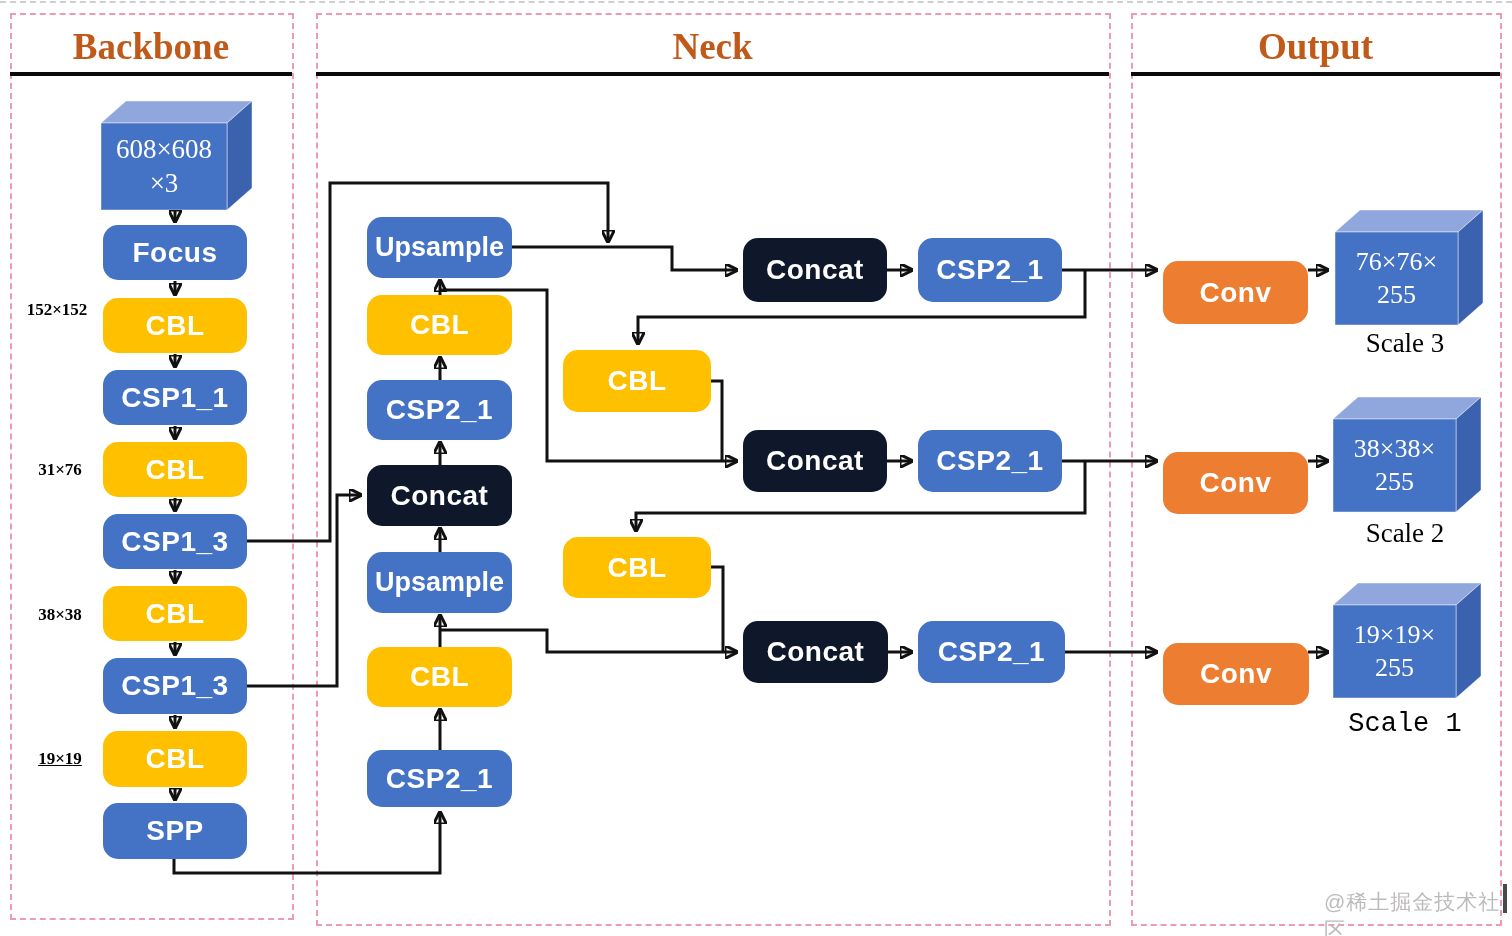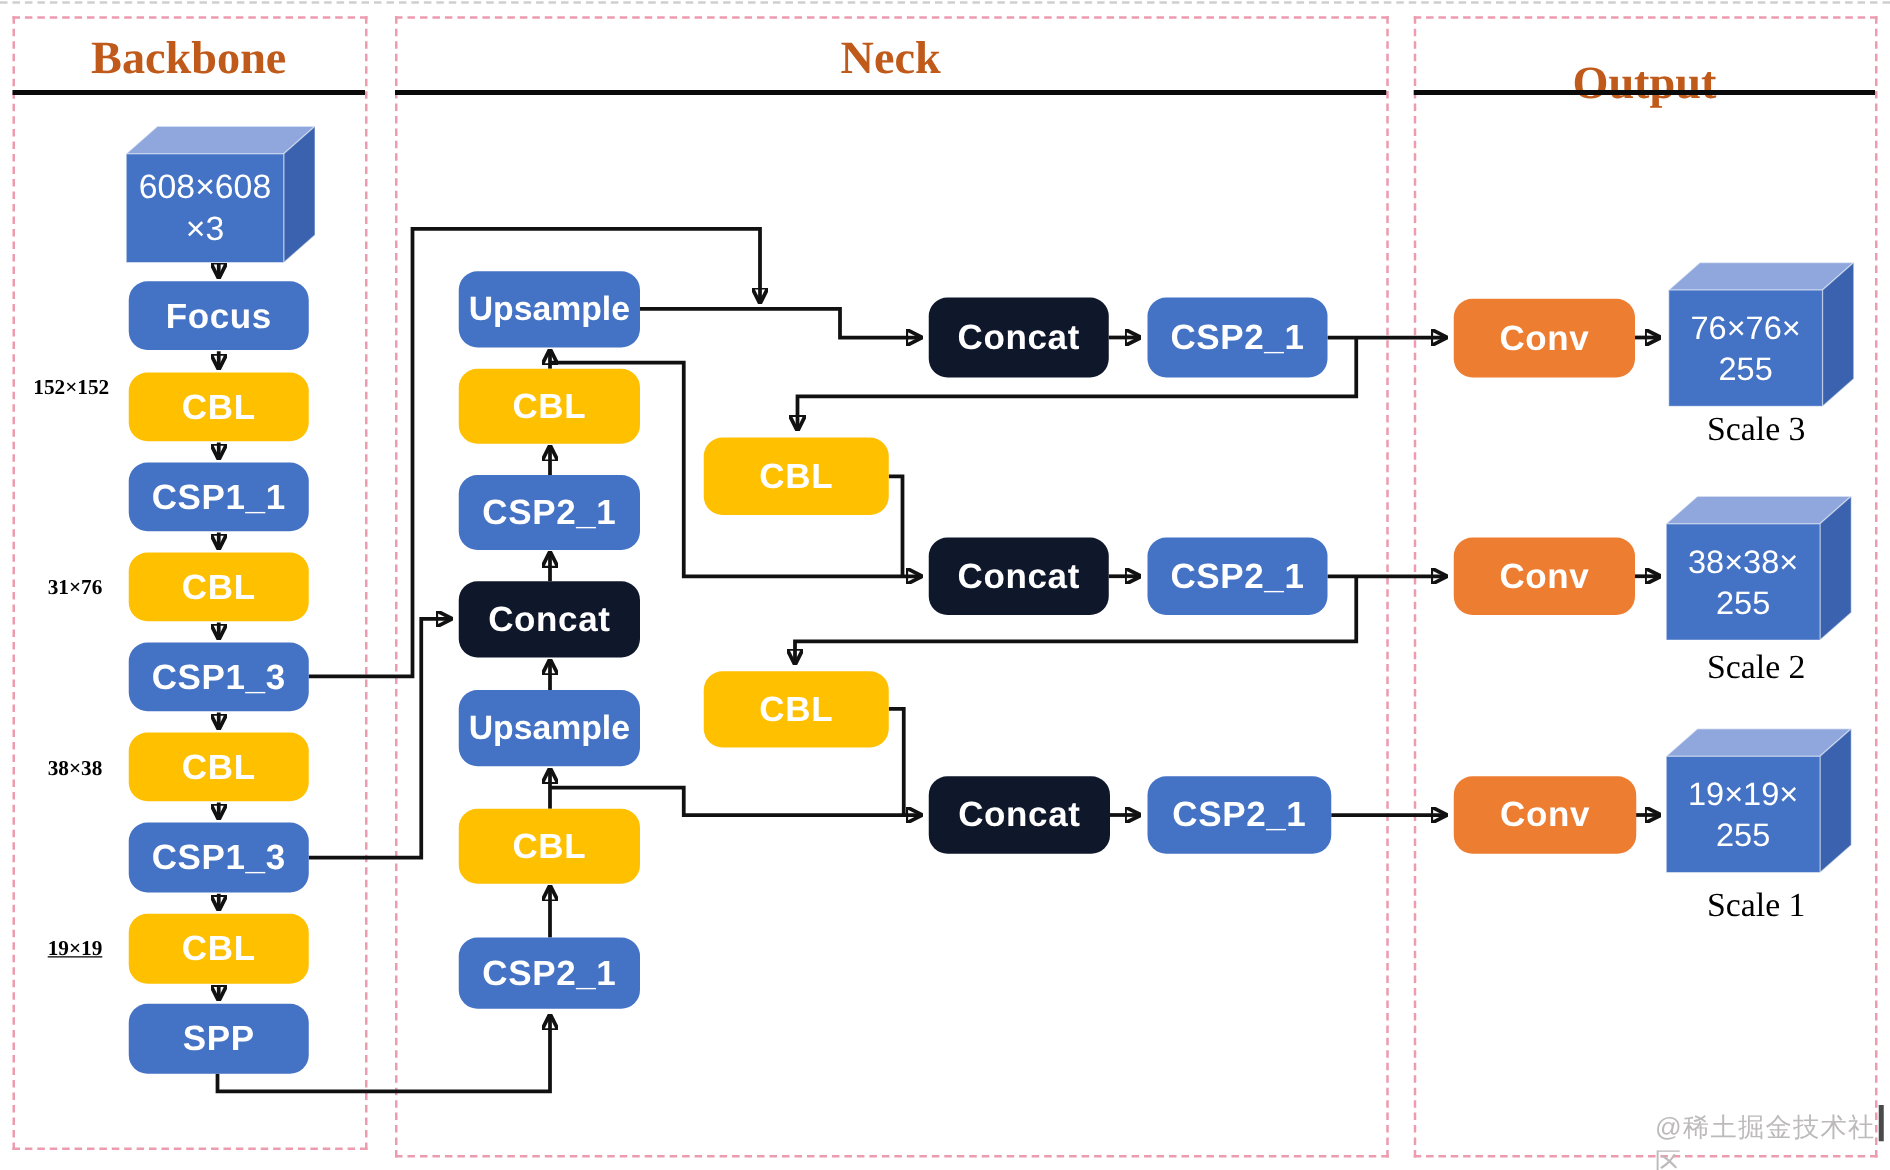--- a/index.html
+++ b/index.html
@@ -15,27 +15,27 @@
   }
   .rule{position:absolute;height:4px;background:#0a0a0a;}
   .node{
     position:absolute;border-radius:15px;color:#ffffff;font-weight:bold;font-size:28px;
     display:flex;align-items:center;justify-content:center;letter-spacing:0.5px;
   }
   .node.small-text{font-size:27px;letter-spacing:0;}
   .blue{background:#4472C4;}
   .yellow{background:#FFC000;}
   .green{background:#0f172a;}
-  .orange{background:#ED7D31;}
+  .orange{background:#ED7D31;margin-top:22px;}
   .side-label{
     position:absolute;font-family:"Liberation Serif", serif;font-weight:bold;font-size:17px;
     color:#000;text-align:center;
   }
   .cube-text{
-    position:absolute;color:#ffffff;font-family:Liberation Sans, sans-serif;font-size:26px;
+    position:absolute;color:#ffffff;font-family:Liberation Serif, serif;font-size:26px;
     line-height:1.25;text-align:center;display:flex;flex-direction:column;
     align-items:center;justify-content:center;
   }
   .cube-text.big{font-size:27px;}
   .scale-label{
     position:absolute;color:#000;font-family:"Liberation Serif", serif;font-size:27px;
     text-align:center;
   }
   .watermark{
     position:absolute;color:#bdbaba;font-size:21px;letter-spacing:1px;
@@ -51,21 +51,21 @@
 <div id="canvas">
 
   <div class="top-page-dash"></div>
 
   <div class="panel" style="left:10px;top:13px;width:280px;height:903px;"></div>
   <div class="panel" style="left:316px;top:13px;width:791px;height:909px;"></div>
   <div class="panel" style="left:1131px;top:13px;width:367px;height:909px;"></div>
 
   <div class="panel-title" style="left:10px;top:27px;width:282px;">Backbone</div>
   <div class="panel-title" style="left:316px;top:27px;width:793px;">Neck</div>
-  <div class="panel-title" style="left:1131px;top:27px;width:369px;margin-top:20px;">Output</div>
+  <div class="panel-title" style="left:1131px;top:27px;width:369px;">Output</div>
   <div class="rule" style="left:10px;top:72px;width:282px;"></div>
   <div class="rule" style="left:316px;top:72px;width:793px;"></div>
   <div class="rule" style="left:1131px;top:72px;width:369px;"></div>
 
   <svg class="wires" width="1512" height="936" viewBox="0 0 1512 936">
     <defs>
       <marker id="ah" viewBox="0 0 13 13" refX="11" refY="6.5" markerWidth="13" markerHeight="13" orient="auto-start-reverse" markerUnits="userSpaceOnUse">
         <path d="M0,0 L13,6.5 L0,13 Z" stroke="none" fill="#111111"></path>
       </marker>
     </defs>
@@ -184,18 +184,18 @@
     <span>38×38×</span>
     <span>255</span>
   </div>
   <div class="cube-text" style="left:1333px;top:605px;width:123px;height:93px;">
     <span>19×19×</span>
     <span>255</span>
   </div>
 
   <div class="scale-label" style="left:1340px;top:328px;width:130px;">Scale 3</div>
   <div class="scale-label" style="left:1340px;top:518px;width:130px;">Scale 2</div>
-  <div class="scale-label" style="left:1340px;top:709px;width:130px;">Scale 1</div>
+  <div class="scale-label" style="left:1340px;top:709px;width:130px;font-family:Liberation Mono, monospace;">Scale 1</div>
 
   <div class="watermark" style="left:1324px;top:888px;">@稀土掘金技术社区</div>
   <div class="edge-mark" style="left:1503px;top:884px;width:4px;height:29px;"></div>
 
 </div>
 
 </body></html>

